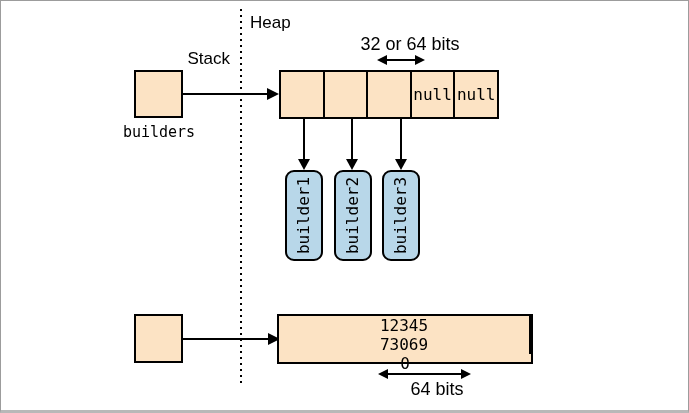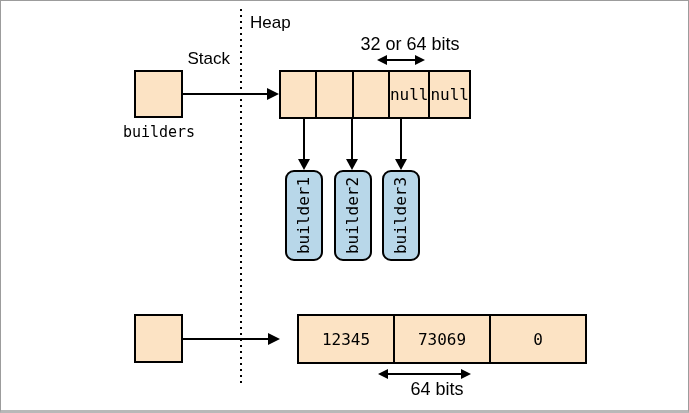--- a/index.html
+++ b/index.html
@@ -132,21 +132,21 @@
   <div class="divider"></div>
   <div class="sans-label" style="left:136px; top:12px; width:93px; text-align:right;margin-top:36px;">Stack</div>
   <div class="sans-label" style="left:249px; top:12px;text-align:center;">Heap</div>
 
   <div class="var-box" style="left:133px; top:69px;"></div>
   <div class="mono-label" style="left:112px; top:122px; width:92px;">builders</div>
 
   <div class="h-line" style="left:182px; top:92px; width:84px;"></div>
   <div class="head-right" style="left:266px; top:87px;"></div>
 
-  <div class="mem-array" style="left:278px; top:69px; width:192px; height:49px;text-align:right;">
+  <div class="mem-array" style="left:278px; top:69px; width:220px; height:49px;text-align:right;">
     <div class="mem-cell"></div>
     <div class="mem-cell"></div>
     <div class="mem-cell"></div>
     <div class="mem-cell">null</div>
     <div class="mem-cell">null</div>
   </div>
 
   <div class="annotation" style="left:349px; top:34px; width:120px;">32 or 64 bits</div>
   <div class="h-line" style="left:384px; top:58px; width:32px;"></div>
   <div class="head-left-sm" style="left:376px; top:54px;"></div>
@@ -167,21 +167,21 @@
   </div>
   <div class="builder-box" style="left:381px; top:169px;">
     <span class="vtext">builder3</span>
   </div>
 
   <div class="var-box" style="left:133px; top:313px; height:49px;"></div>
 
   <div class="h-line" style="left:182px; top:337px; width:85px;"></div>
   <div class="head-right" style="left:267px; top:332px;"></div>
 
-  <div class="mem-array" style="left:296px; top:313px; width:290px; height:50px;">
+  <div class="mem-array" style="left:276px; top:313px; width:256px; height:50px;flex-direction:column;">
     <div class="mem-cell">12345</div>
     <div class="mem-cell">73069</div>
     <div class="mem-cell">0</div>
   </div>
 
   <div class="h-line" style="left:385px; top:372px; width:77px;"></div>
   <div class="head-left-sm" style="left:377px; top:368px;"></div>
   <div class="head-right-sm" style="left:460px; top:368px;"></div>
   <div class="annotation" style="left:386px; top:379px; width:100px;">64 bits</div>
 

